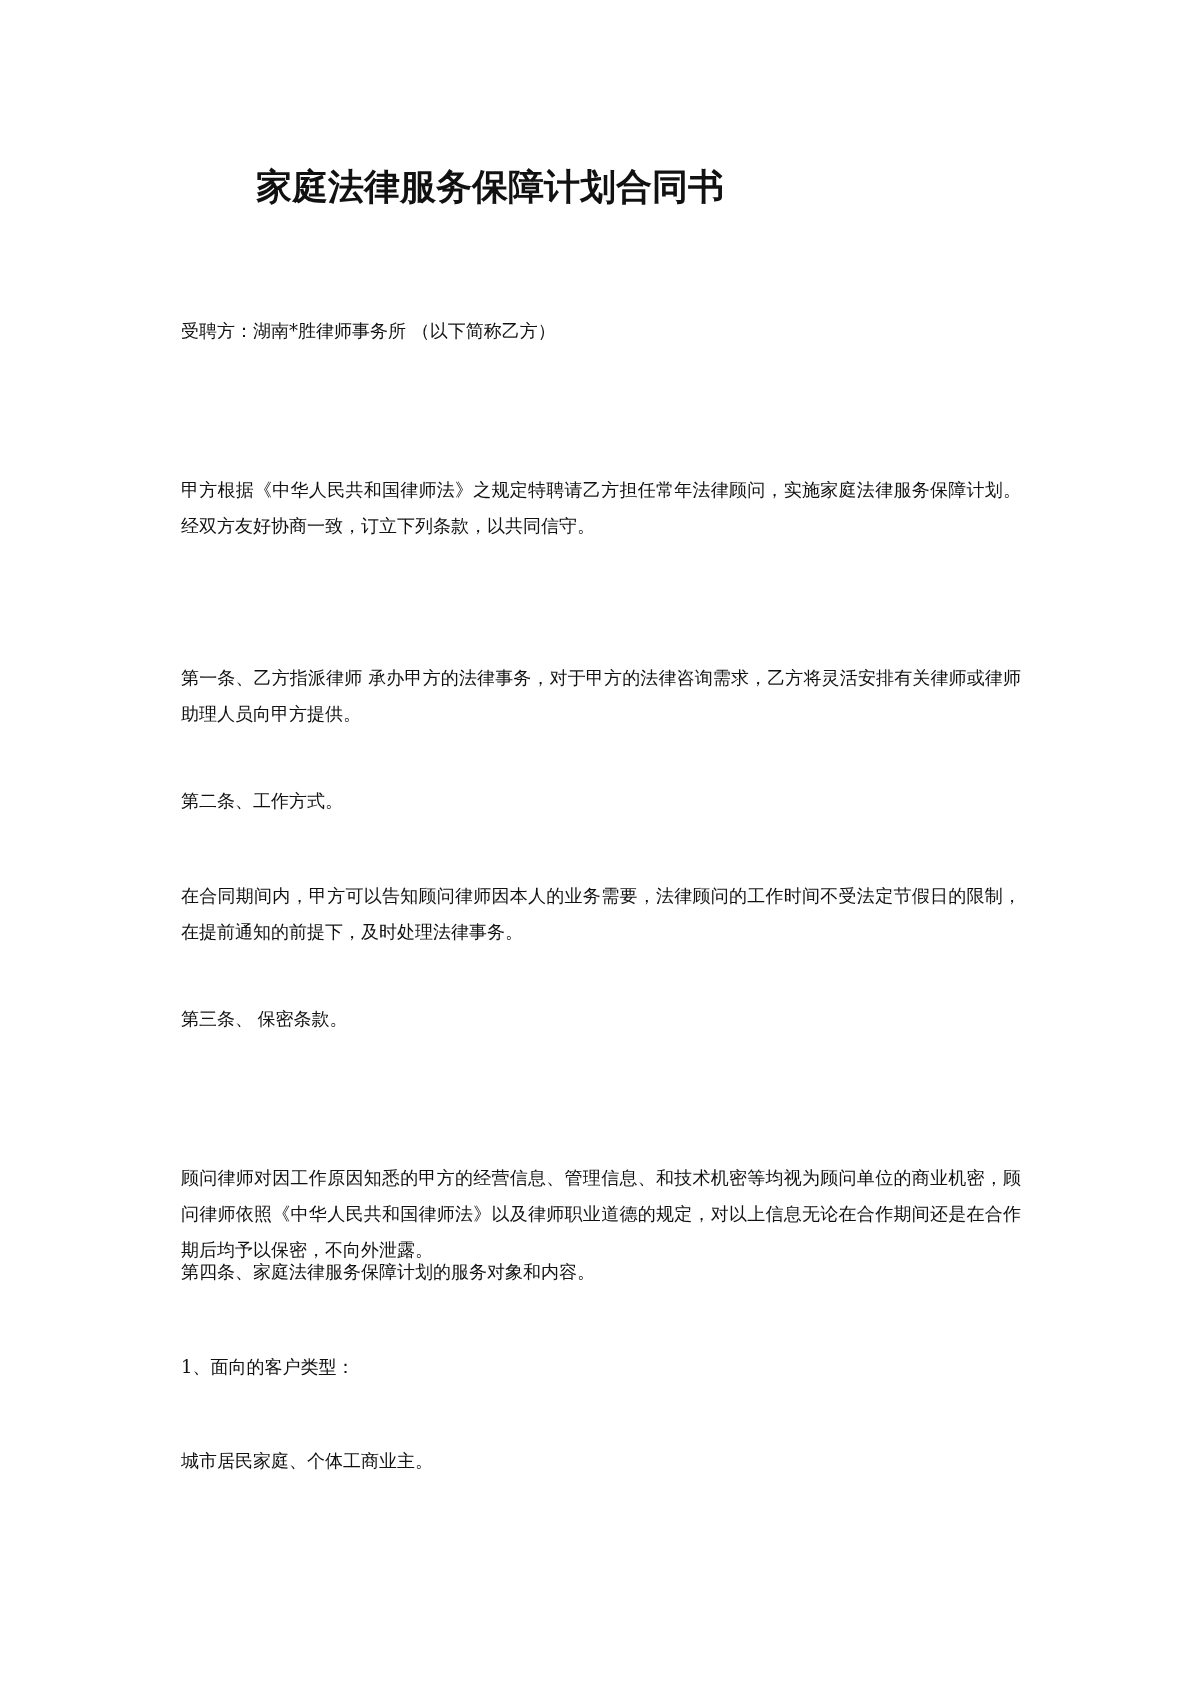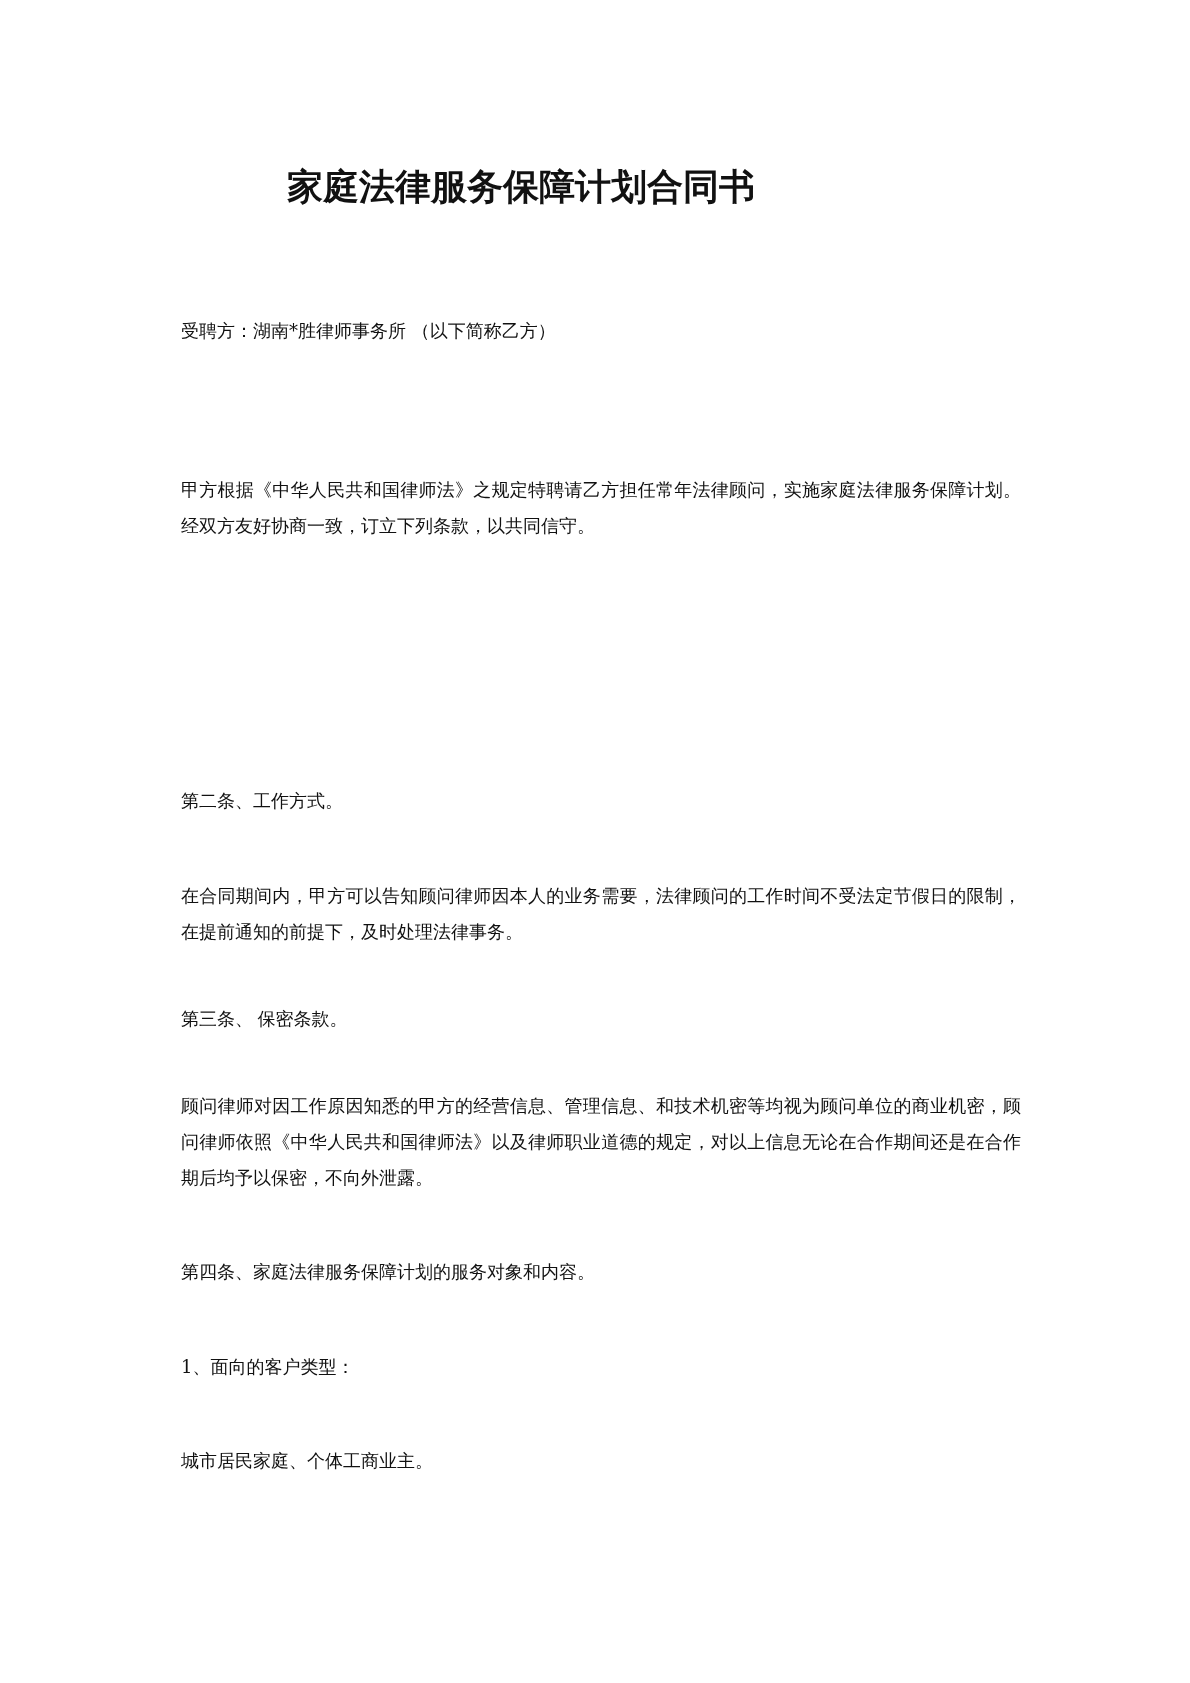--- a/index.html
+++ b/index.html
@@ -1,34 +1,35 @@
 <!DOCTYPE html>
 <html><head>
   <meta charset="utf-8">
   <style>
     html, body { margin: 0; padding: 0; background: #ffffff; }
     body { width: 1190px; height: 1683px; position: relative; overflow: hidden;
       font-family: "DejaVu Serif", "Liberation Serif", serif; color: #111; }
     .page { position: absolute; left: 0; top: 0; width: 1190px; height: 1683px; }
     .title { position: absolute; left: 0; width: 980px; top: 164px; text-align: center;
-      font-size: 36px; font-weight: bold; line-height: 44px; letter-spacing: 0px; padding-left: 31px; }
+      font-size: 36px; font-weight: bold; line-height: 44px; letter-spacing: 0px; }
     .line { position: absolute; left: 181px; font-size: 18px; line-height: 24px; white-space: nowrap; }
     .para { position: absolute; left: 181px; width: 840px; font-size: 18px; line-height: 36px; text-align: justify; }
     .blank { display: inline-block; width: 126px; border-bottom: 1px solid #222; height: 18px; vertical-align: -3px; margin: 0 12px 0 2px; }
   </style>
 </head>
 <body>
 
 <div class="page">
   <div class="title">家庭法律服务保障计划合同书</div>
 
 
   <div class="line" style="top:319px;text-align:right;">受聘方：湖南*胜律师事务所 （以下简称乙方）</div>
 
   <div class="para" style="top:472px;">甲方根据《中华人民共和国律师法》之规定特聘请乙方担任常年法律顾问，实施家庭法律服务保障计划。经双方友好协商一致，订立下列条款，以共同信守。</div>
+  <div class="para" style="top:660px;">第一条、乙方指派律师 承办甲方的法律事务，对于甲方的法律咨询需求，乙方将灵活安排有关律师或律师助理人员向甲方提供。</div>
   <div class="para" style="top:784px;font-family:Liberation Mono, monospace;">第二条、工作方式。</div>
   <div class="para" style="top:878px;">在合同期间内，甲方可以告知顾问律师因本人的业务需要，法律顾问的工作时间不受法定节假日的限制，在提前通知的前提下，及时处理法律事务。</div>
   <div class="para" style="top:1001px;font-family:Liberation Serif, serif;">第三条、 保密条款。</div>
-  <div class="para" style="top:1088px;">顾问律师对因工作原因知悉的甲方的经营信息、管理信息、和技术机密等均视为顾问单位的商业机密，顾问律师依照《中华人民共和国律师法》以及律师职业道德的规定，对以上信息无论在合作期间还是在合作期后均予以保密，不向外泄露。</div>
+  <div class="para" style="top:1160px;">顾问律师对因工作原因知悉的甲方的经营信息、管理信息、和技术机密等均视为顾问单位的商业机密，顾问律师依照《中华人民共和国律师法》以及律师职业道德的规定，对以上信息无论在合作期间还是在合作期后均予以保密，不向外泄露。</div>
   <div class="para" style="top:1254px;">第四条、家庭法律服务保障计划的服务对象和内容。</div>
   <div class="para" style="top:1349px;">1、面向的客户类型：</div>
   <div class="para" style="top:1443px;">城市居民家庭、个体工商业主。</div>
 </div>
 
 </body></html>

